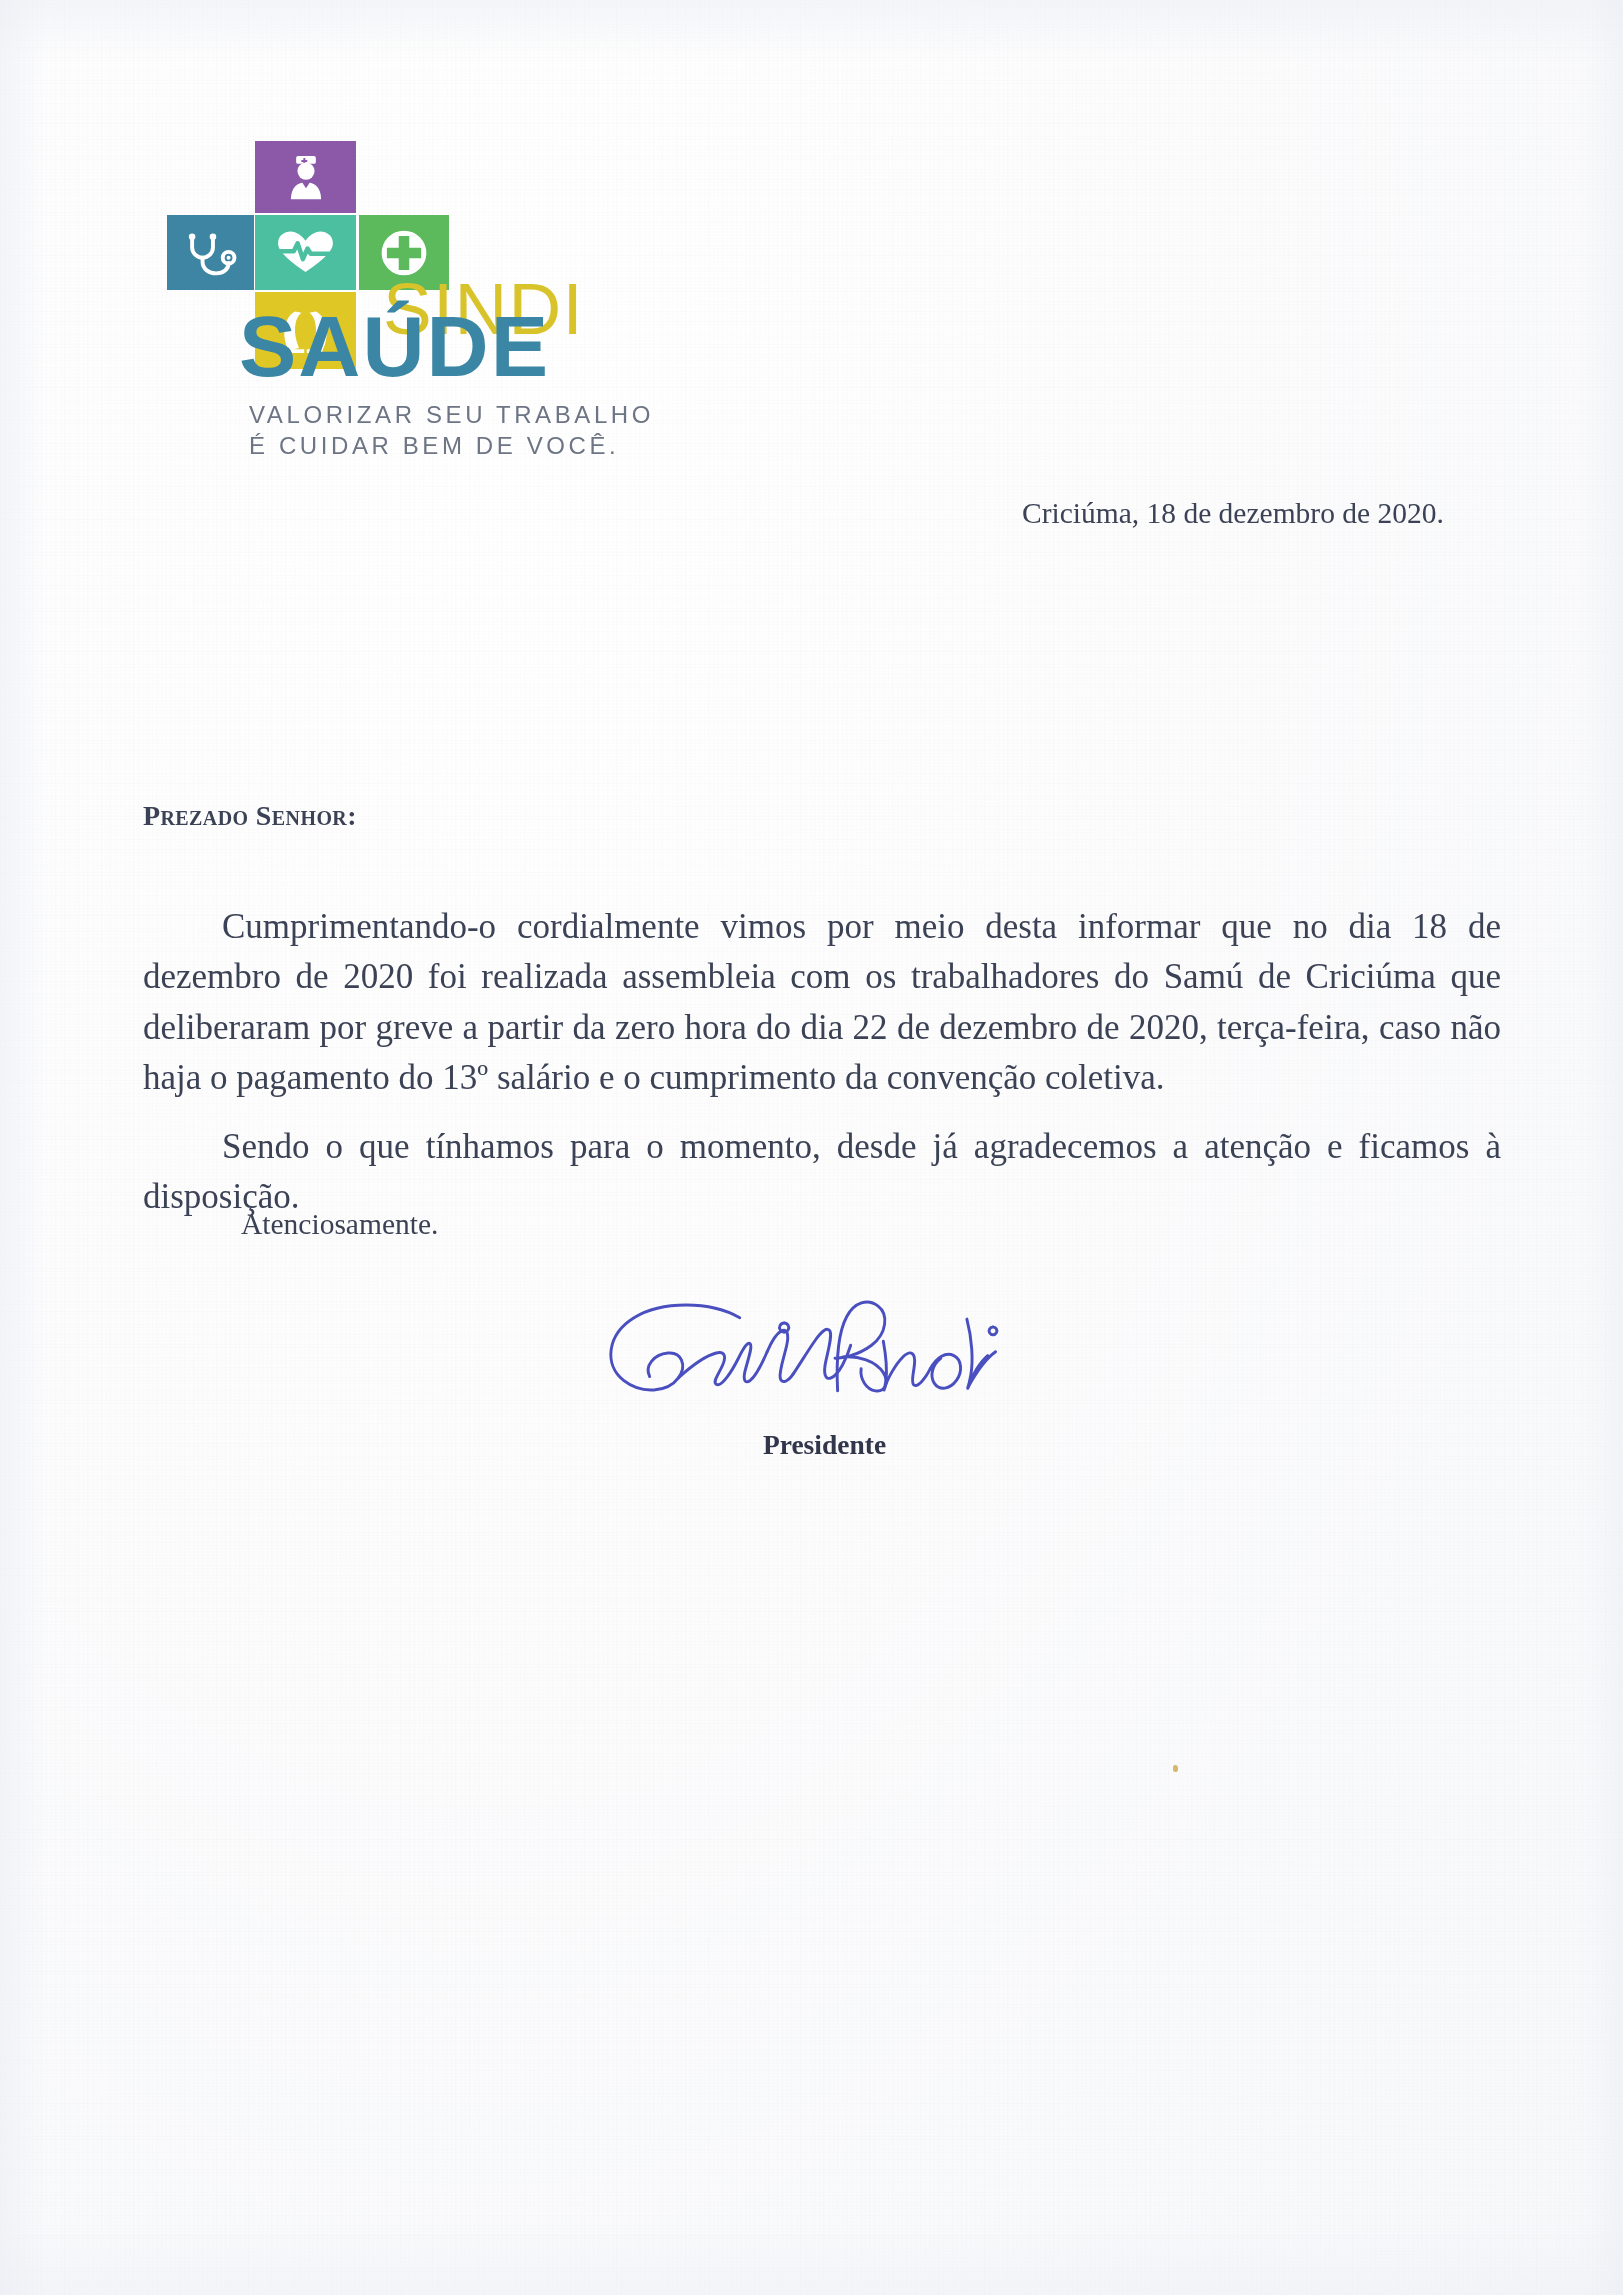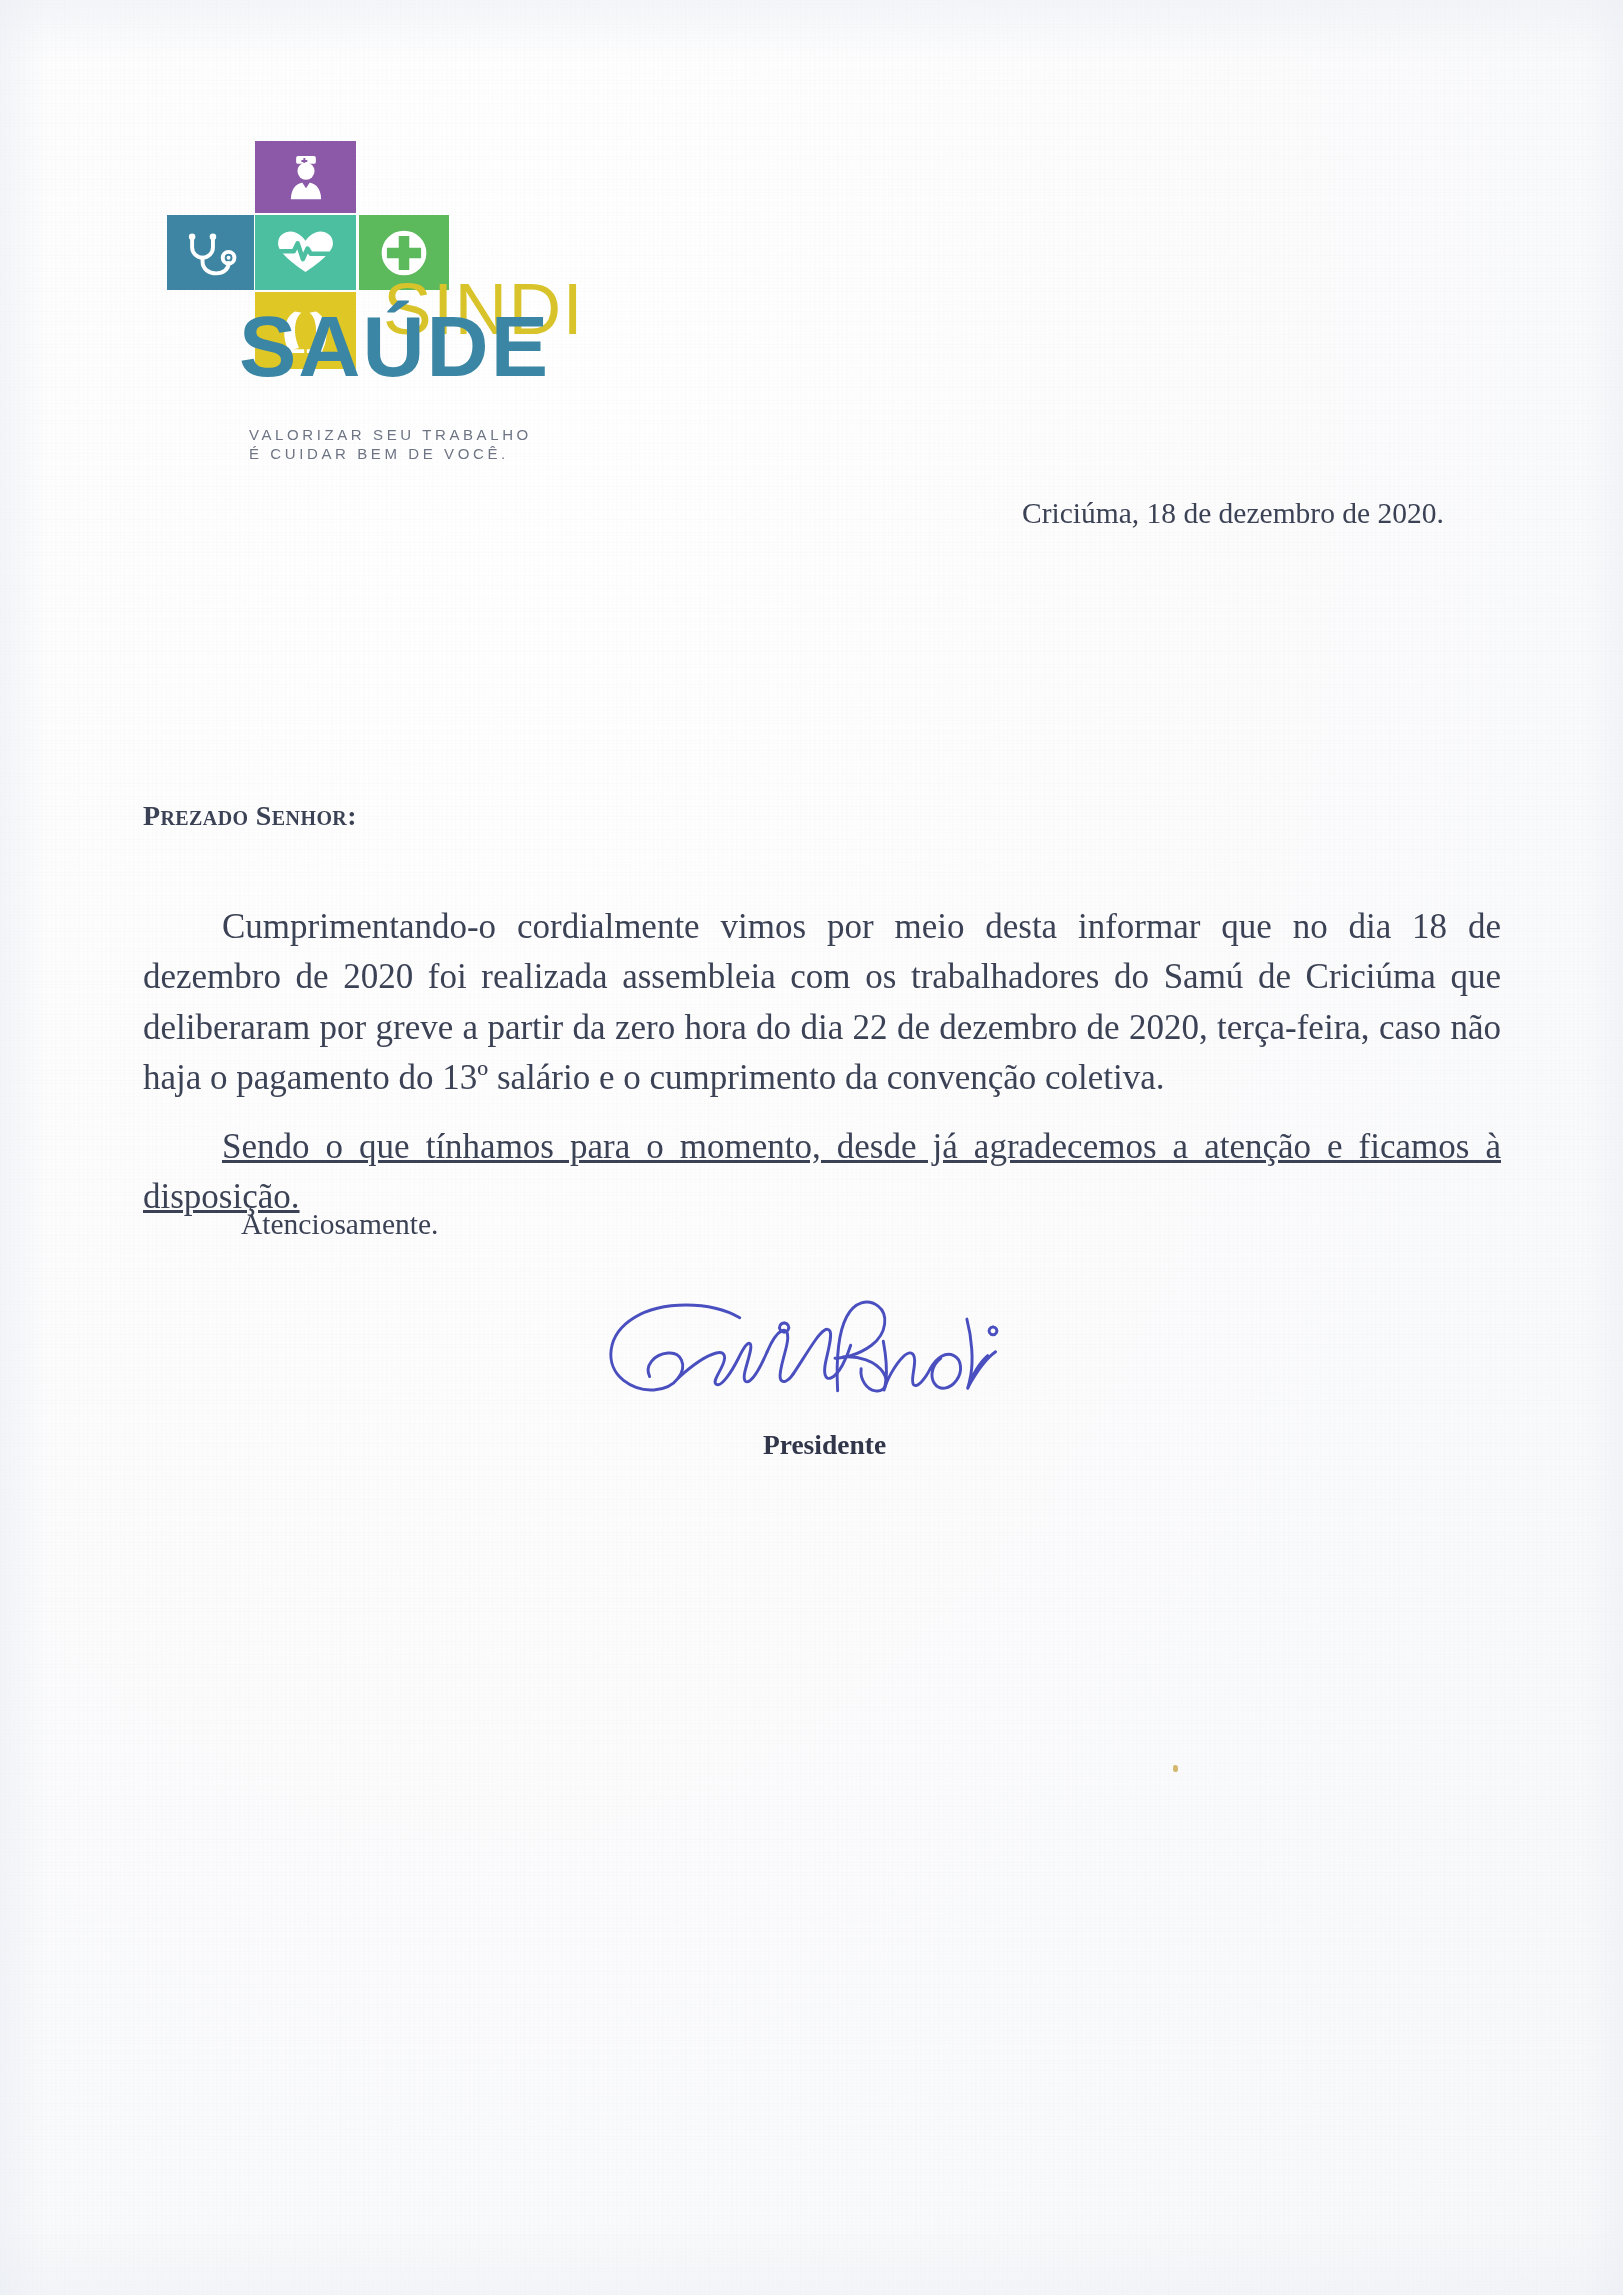--- a/index.html
+++ b/index.html
@@ -51,22 +51,22 @@
   }
   .saude{
     position:absolute; left:72px; top:162px;
     font-family:"Liberation Sans","DejaVu Sans",sans-serif;
     font-size:86px; font-weight:700; letter-spacing:2px;
     color:#3a86a4; line-height:1;
   }
   .tagline{
     position:absolute; left:82px; top:259px;
     font-family:"Liberation Sans","DejaVu Sans",sans-serif;
-    font-size:15px; font-weight:400; letter-spacing:3.6px;
-    color:#6d7484; line-height:1.28;margin-top:25px;
+    font-size:24px; font-weight:400; letter-spacing:3.6px;
+    color:#6d7484; line-height:1.28;
   }
 
   
   .ink{ color:#3c4255; }
   .oficio{
     position:absolute; left:143px; top:463px;
     font-size:29.5px; letter-spacing:0.1px;
   }
   .datecity{
     position:absolute; left:1022px; top:497px;
@@ -84,21 +84,21 @@
     font-size:28px; font-weight:700;
     font-variant:small-caps; letter-spacing:0.4px;
   }
   .body-text{
     position:absolute; left:143px; top:902px;
     width:1358px;
     font-size:35px; line-height:1.44;
     text-align:justify;
   }
   .body-text p{ margin:0 0 18.3px 0; text-indent:79px; }
-  .body-text p:last-child{margin-bottom:0;text-decoration:underline;}
+  .body-text p:last-child{margin-bottom:0;}
   .closing{
     position:absolute; left:241px; top:1208px;
     font-size:29.5px;
   }
 
   
   .sig-wrap{position:absolute; left:576px; top:1293px; width:497px; height:190px;}
   .sig-svg{position:absolute; left:0; top:0;}
   .sig-name{
     position:absolute; left:0; top:99px; width:497px;

